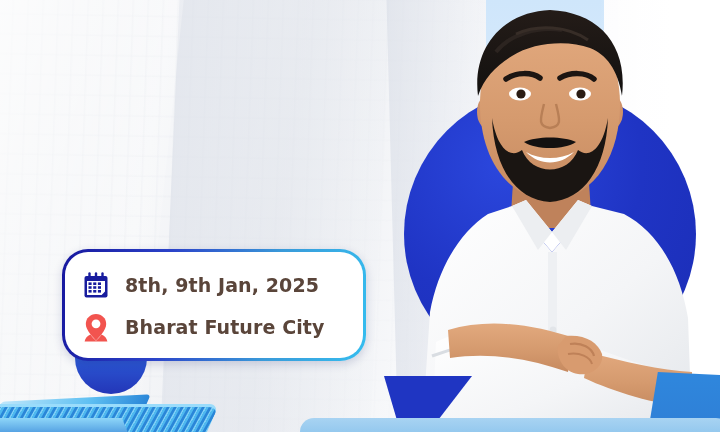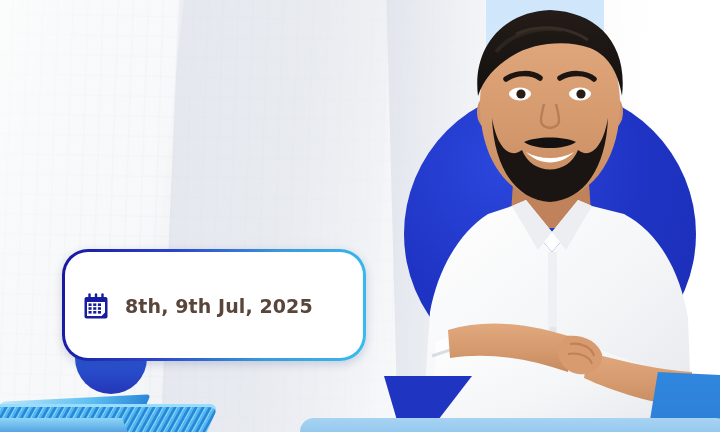--- a/index.html
+++ b/index.html
@@ -335,20 +335,34 @@
               <rect x="14.9" y="18" width="3.1" height="2.6"></rect>
             </g>
             <path d="M22 19.5 L22 23 L18.6 23 Z" fill="#181c9e"></path>
             <g stroke="#181c9e" stroke-width="2.4" stroke-linecap="round" fill="none">
               <path d="M6.5 1.5 L6.5 6"></path>
               <path d="M13 1.5 L13 6"></path>
               <path d="M19.5 1.5 L19.5 6"></path>
             </g>
           </svg>
         </span>
-        <span class="info-text">8th, 9th Jul, 2025</span>
+        <span class="info-text">8th, 9th Jan, 2025</span>
       </div>
 
+      <div class="info-row">
+        <span class="icon-box">
+          <svg width="26" height="29" viewBox="0 0 26 29" aria-hidden="true">
+            <path d="M13 1 C 7.2 1, 2.8 5.4, 2.8 11 C 2.8 17.2, 10.3 24.8, 13 27.4
+                     C 15.7 24.8, 23.2 17.2, 23.2 11 C 23.2 5.4, 18.8 1, 13 1 Z" fill="#f2544f"></path>
+            <circle cx="13" cy="10.8" r="4.4" fill="#ffffff"></circle>
+            <path d="M7.4 21.6 C 4.2 23, 2.2 25.4, 1.6 28.4 L 24.4 28.4
+                     C 23.8 25.4, 21.8 23, 18.6 21.6
+                     C 16.6 24.4, 14.4 26.6, 13 27.8
+                     C 11.6 26.6, 9.4 24.4, 7.4 21.6 Z" fill="#f2544f"></path>
+          </svg>
+        </span>
+        <span class="info-text">Bharat Future City</span>
+      </div>
 
     </div>
   </div>
 
 </div>
 
 </body></html>

